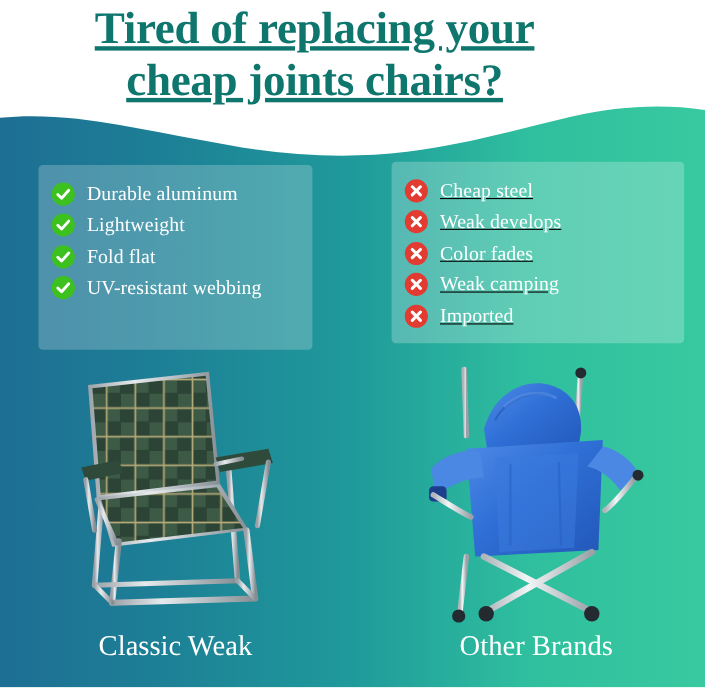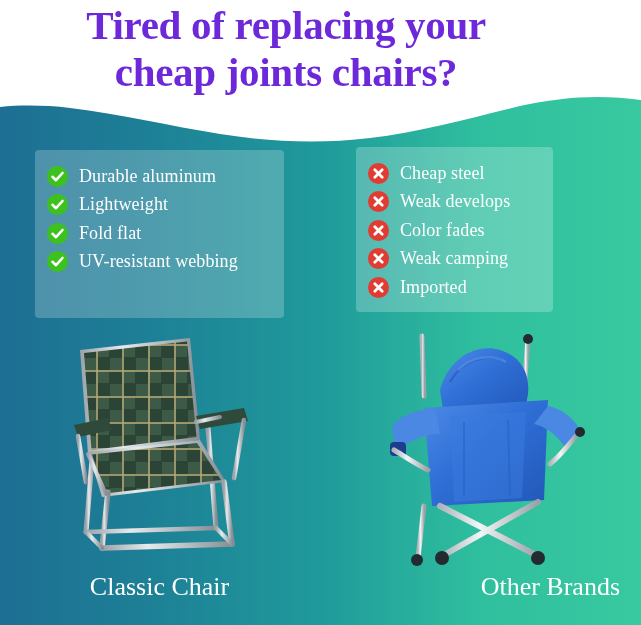--- a/index.html
+++ b/index.html
@@ -46,22 +46,23 @@
     position: absolute;
     left: 0;
     top: 2px;
     width: 572px;
     text-align: center;
     font-family: "Liberation Serif", serif;
     font-weight: bold;
     font-size: 41px;
     line-height: 47px;
     letter-spacing: -0.3px;
-    color: #6d28d9;
+    color: #0f766e;
     z-index: 5;
+    text-decoration: underline;
   }
   .headline .line {
     display: block;
     white-space: nowrap;
   }
 
   
   .panel {
     position: absolute;
     border-radius: 4px;
@@ -72,23 +73,24 @@
   .panel-pros {
     left: 35px;
     top: 150px;
     width: 249px;
     height: 168px;
     background: rgba(255, 255, 255, 0.22);
   }
   .panel-cons {
     left: 356px;
     top: 147px;
-    width: 197px;
+    width: 266px;
     height: 165px;
     background: rgba(255, 255, 255, 0.24);
+    text-decoration: underline;
   }
   .feat-list {
     list-style: none;
     margin: 0;
     padding: 0;
   }
   .feat-item {
     display: flex;
     align-items: center;
     height: 28.5px;
@@ -131,21 +133,21 @@
   .caption {
     position: absolute;
     z-index: 5;
     font-family: "Liberation Serif", serif;
     font-size: 26px;
     color: #ffffff;
     text-align: center;
     white-space: nowrap;
   }
   .caption-left  { left: 27px;  top: 572px; width: 265px; }
-  .caption-right { left: 355px; top: 572px; width: 265px; text-align: right; }
+  .caption-right { left: 355px; top: 572px; width: 265px; }
 </style>
 </head>
 <body>
 
 <div id="poster">
 
   <div class="bg-band"></div>
 
   <svg class="wave-svg" viewBox="0 0 641 72" preserveAspectRatio="none">
     <path d="M0,0 L641,0 L641,12 C600,6 560,9 520,18 C470,30 420,44 370,50 C320,56 270,54 220,46 C170,38 120,26 70,20 C45,17 20,17 0,19 Z" fill="#ffffff"></path>
@@ -319,16 +321,16 @@
 
       <path d="M52 176 L150 226" stroke="url(#tube)" stroke-width="6" fill="none" stroke-linecap="round"></path>
       <path d="M150 172 L54 226" stroke="url(#tube)" stroke-width="6" fill="none" stroke-linecap="round"></path>
       <path d="M36 176 L30 228" stroke="url(#tube)" stroke-width="5" fill="none" stroke-linecap="round"></path>
       <circle cx="54" cy="228" r="7" fill="#232a30"></circle>
       <circle cx="150" cy="228" r="7" fill="#232a30"></circle>
       <circle cx="29" cy="230" r="6" fill="#232a30"></circle>
     </svg>
   </div>
 
-  <div class="caption caption-left">Classic Chair</div>
+  <div class="caption caption-left">Classic Weak</div>
   <div class="caption caption-right">Other Brands</div>
 
 </div>
 
 </body></html>

